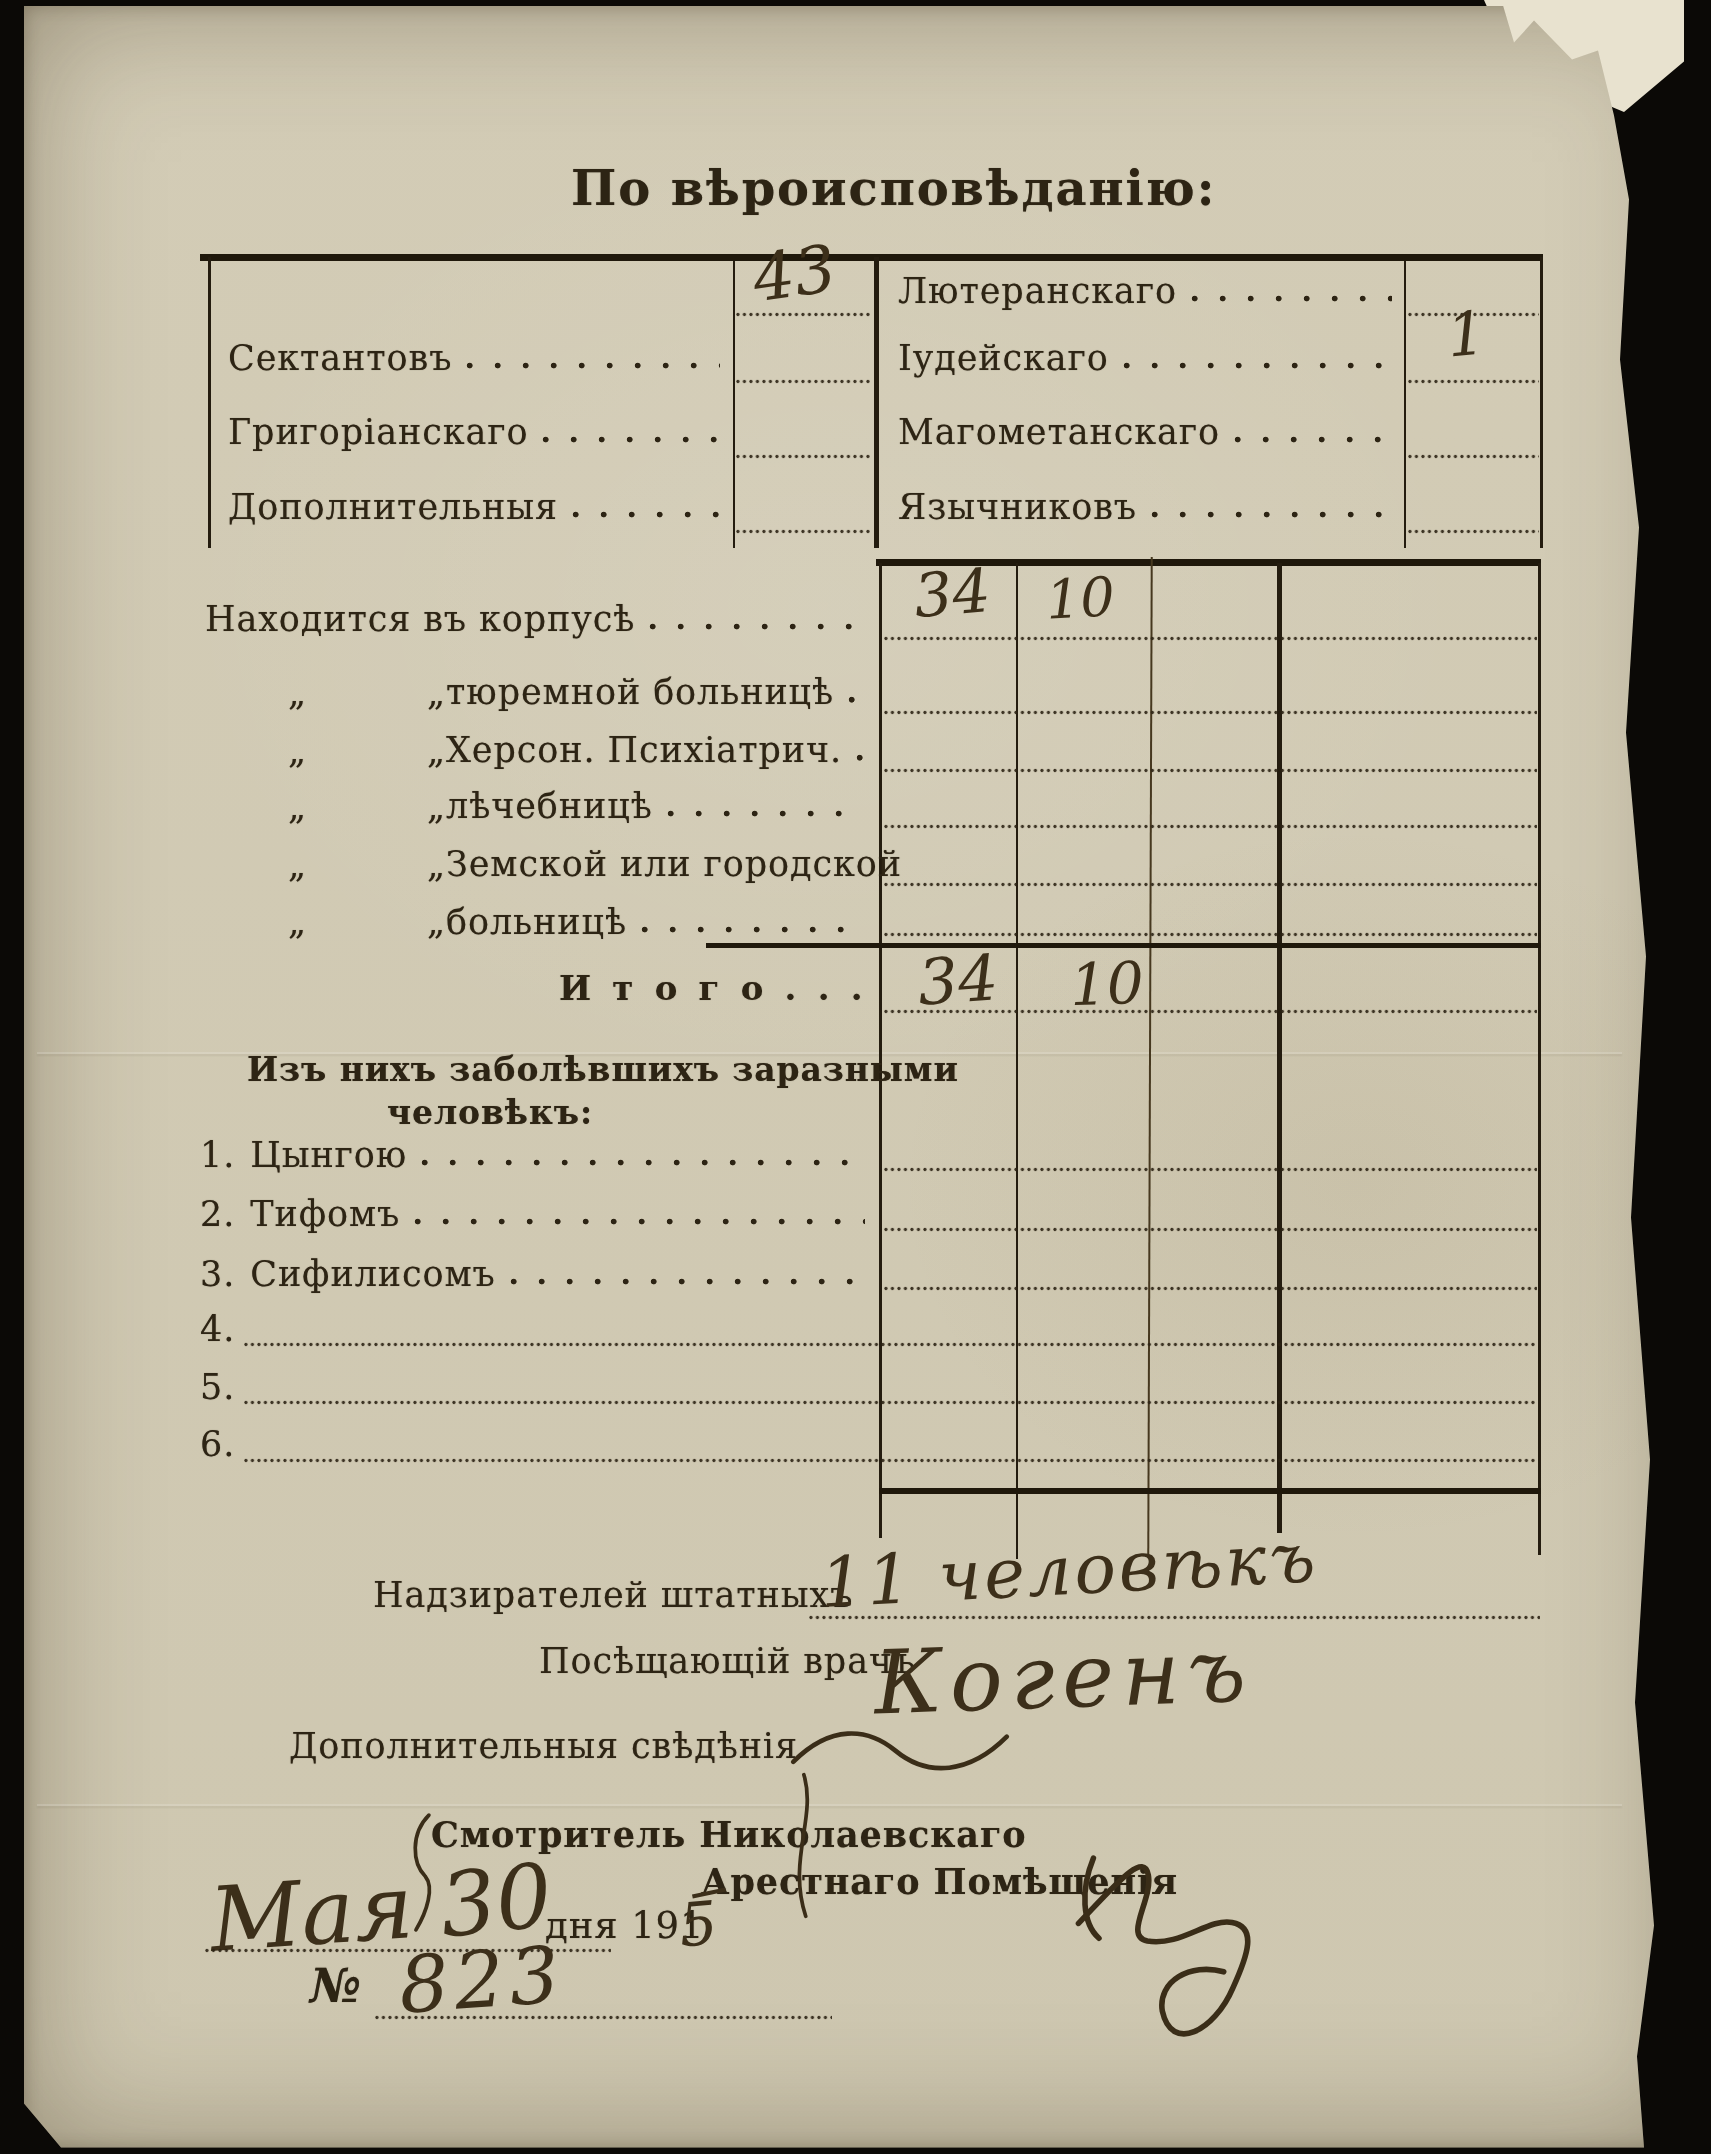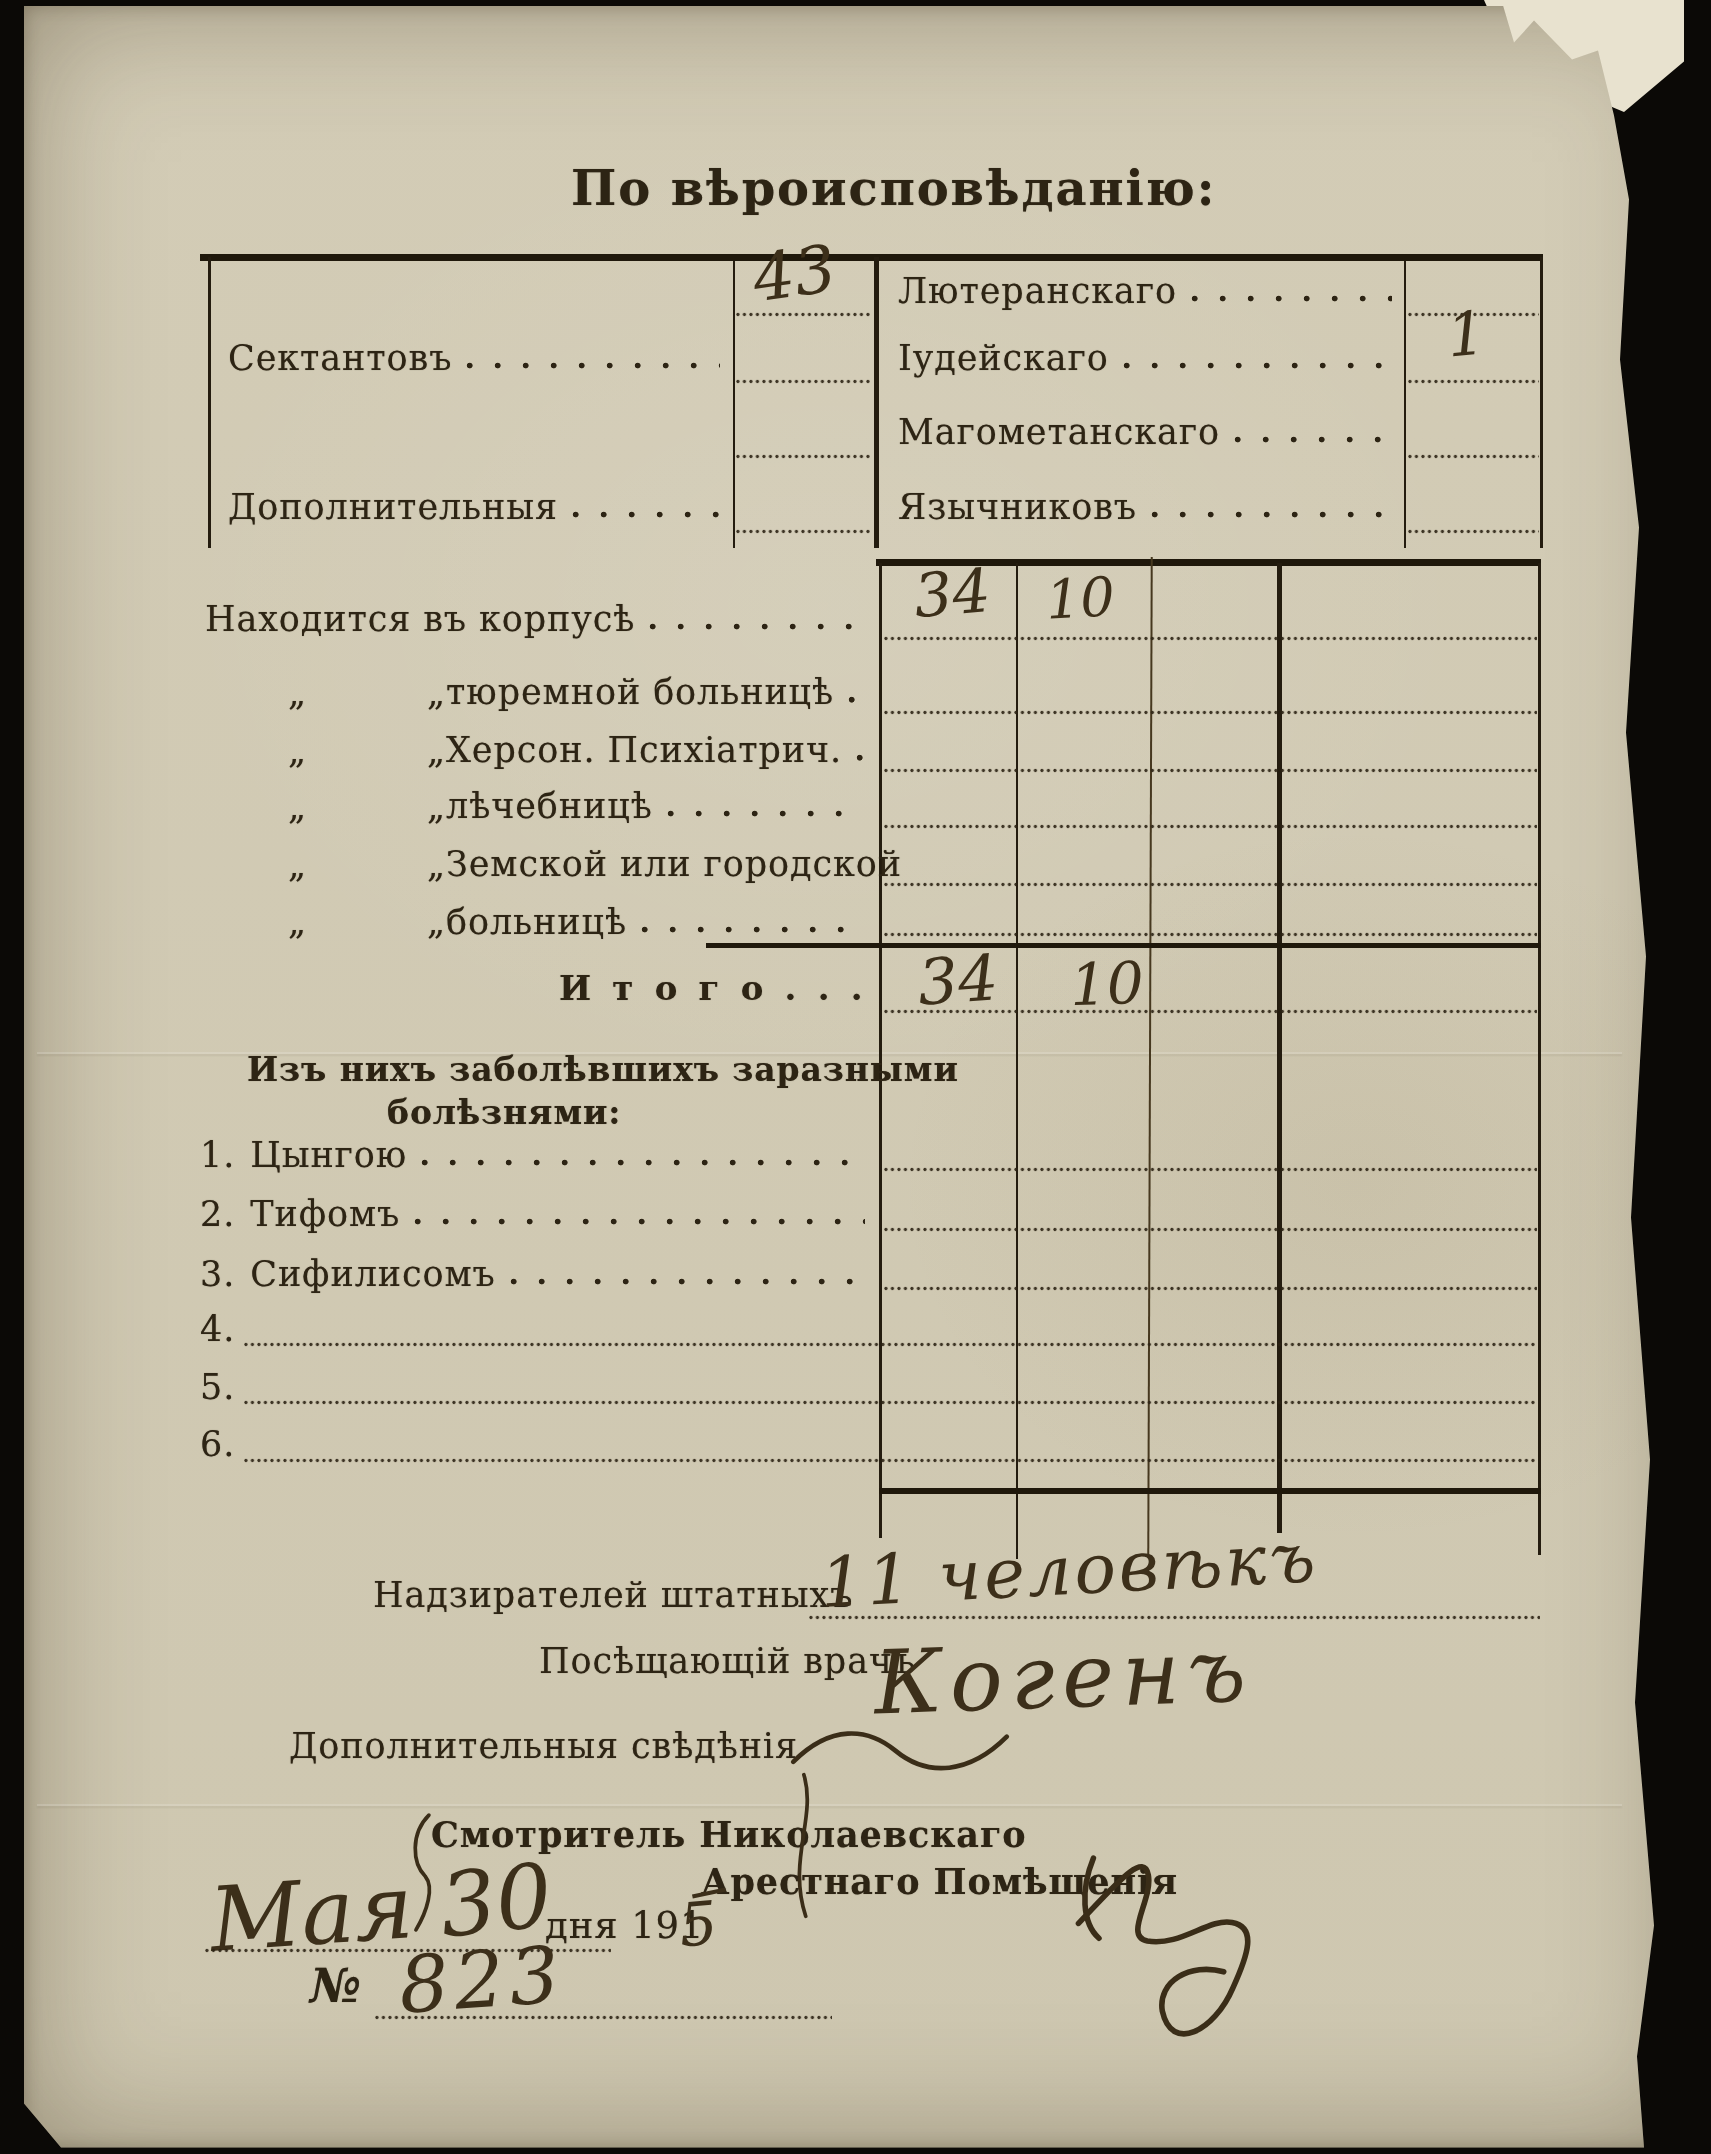--- a/index.html
+++ b/index.html
@@ -58,20 +58,24 @@
   <div class="vl" style="left:208px;top:257px;width:2.8px;height:291px"></div>
   <div class="vl" style="left:733px;top:261px;width:1.9px;height:287px"></div>
   <div class="vl" style="left:874px;top:257px;width:4.7px;height:291px"></div>
   <div class="vl" style="left:1404px;top:261px;width:1.9px;height:287px"></div>
   <div class="vl" style="left:1540px;top:257px;width:2.8px;height:291px"></div>
 
   <div class="row" style="left:228px;top:335px;width:498px;height:43px">
     <span class="t">Сектантовъ</span>
       <span class="lead"></span>
   </div>
+  <div class="row" style="left:228px;top:409px;width:498px;height:43px">
+    <span class="t">Григоріанскаго</span>
+      <span class="lead"></span>
+  </div>
   <div class="row" style="left:228px;top:484px;width:498px;height:43px">
     <span class="t">Дополнительныя</span>
       <span class="lead"></span>
   </div>
   <div class="row" style="left:898px;top:268px;width:500px;height:43px">
     <span class="t">Лютеранскаго</span>
       <span class="lead"></span>
   </div>
   <div class="row" style="left:898px;top:335px;width:500px;height:43px">
     <span class="t">Іудейскаго</span>
@@ -151,21 +155,21 @@
 
   <div class="hand" style="left:914px;top:563px;font-size:60px;transform:rotate(-5deg)">34</div>
   <div class="hand" style="left:1046px;top:572px;font-size:54px;transform:rotate(-3deg)">10</div>
 
   <div class="lbl b" style="left:559px;top:968px;width:308px;text-align:right;font-size:34px;letter-spacing:4.7px">И т о г о . . .</div>
   <div class="fdots" style="left:884px;top:1009px;width:653px"></div>
   <div class="hand" style="left:918px;top:949px;font-size:63px;transform:rotate(-4deg)">34</div>
   <div class="hand" style="left:1070px;top:955px;font-size:58px;transform:rotate(-2deg)">10</div>
 
   <div class="lbl b" style="left:247px;top:1050px;font-size:33px">Изъ нихъ заболѣвшихъ заразными</div>
-  <div class="lbl b" style="left:387px;top:1093px;font-size:33px">болѣзнями:</div>
+  <div class="lbl b" style="left:387px;top:1093px;font-size:33px">человѣкъ:</div>
 
   <div class="row" style="left:200px;top:1132px;width:671px;height:43px">
     <span class="t" style="margin-right:15px">1.</span>
     <span class="t">Цынгою</span>
       <span class="lead"></span>
   </div>
   <div class="row" style="left:200px;top:1191px;width:671px;height:43px">
     <span class="t" style="margin-right:15px">2.</span>
     <span class="t">Тифомъ</span>
       <span class="lead"></span>

